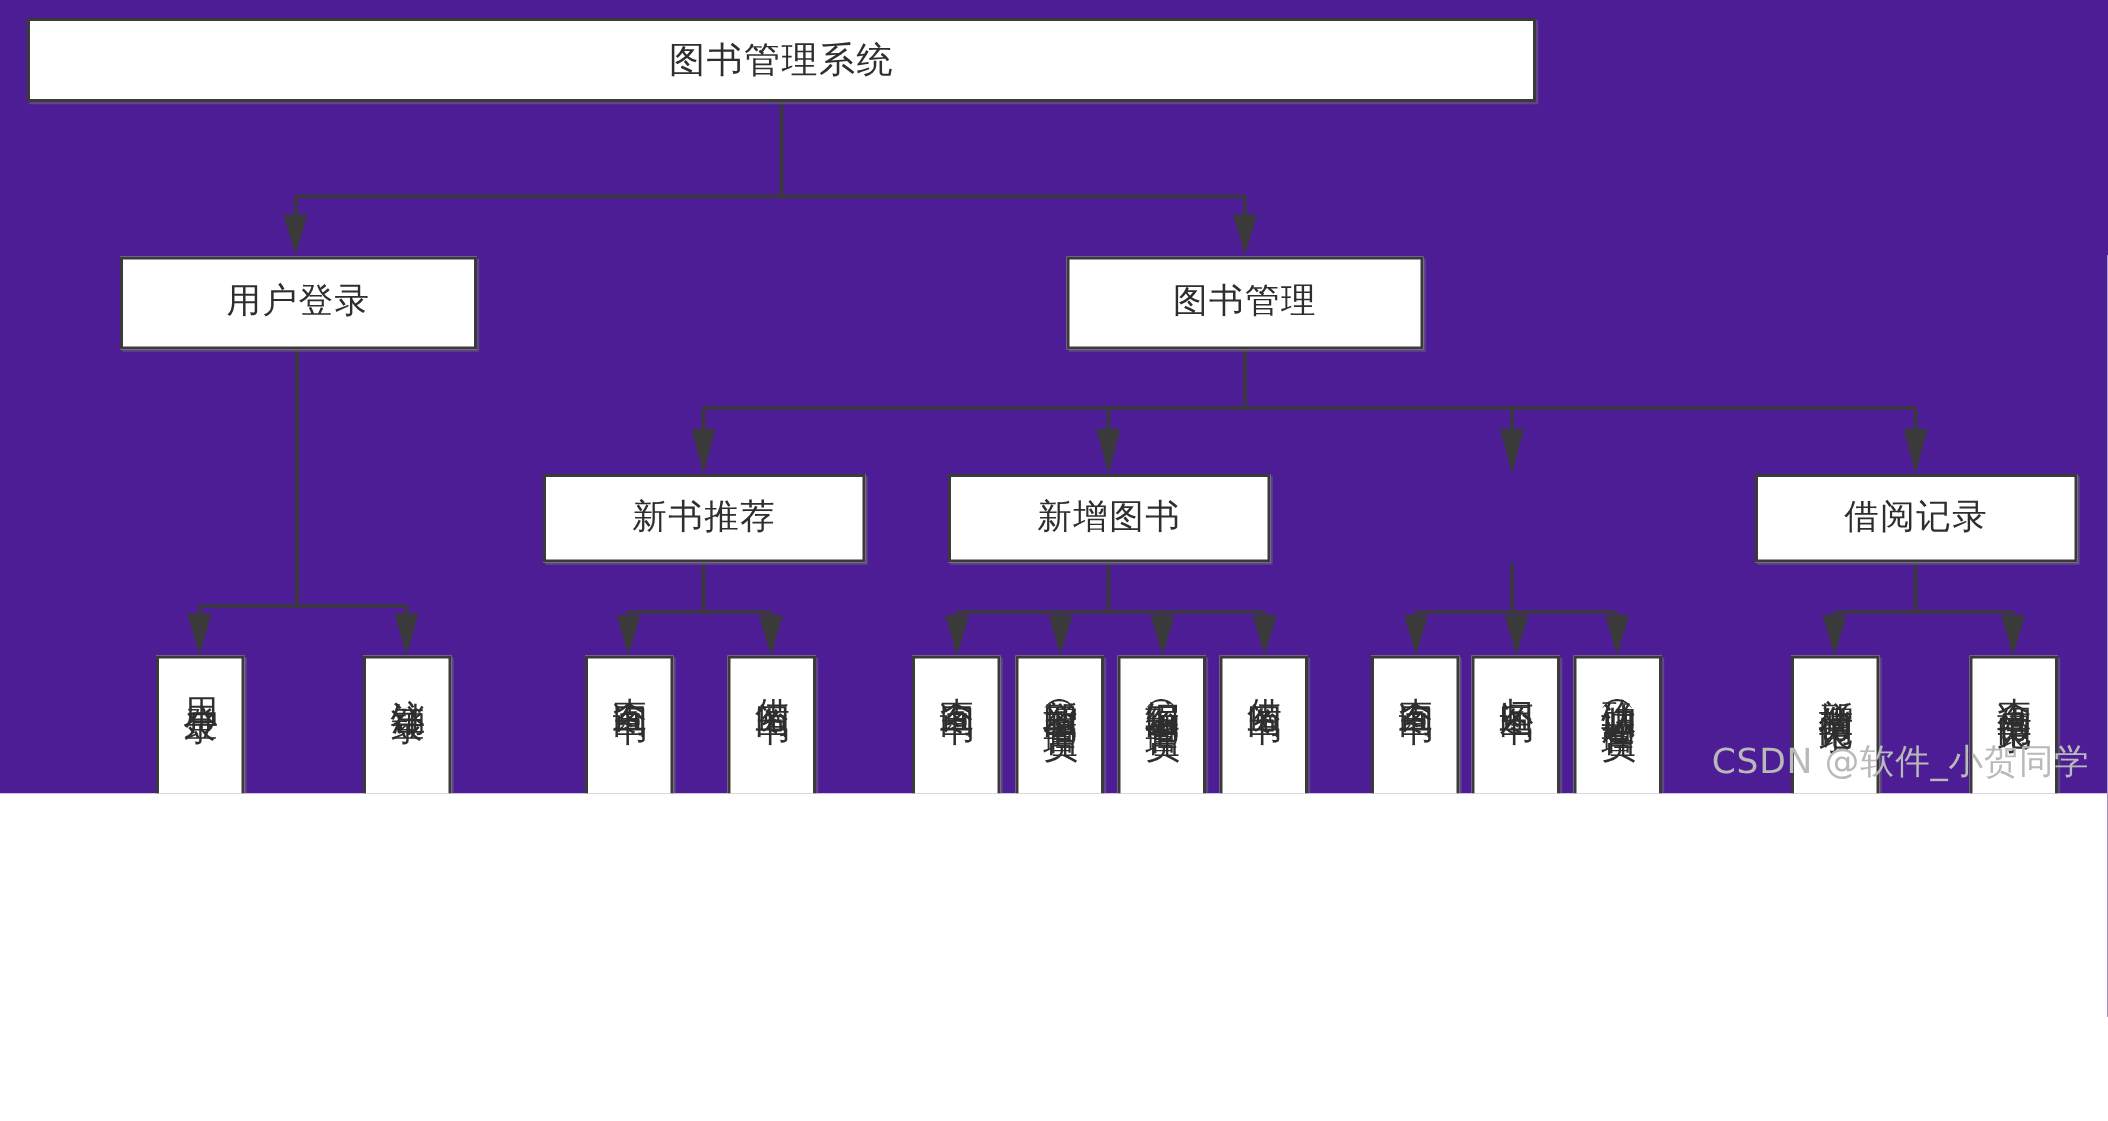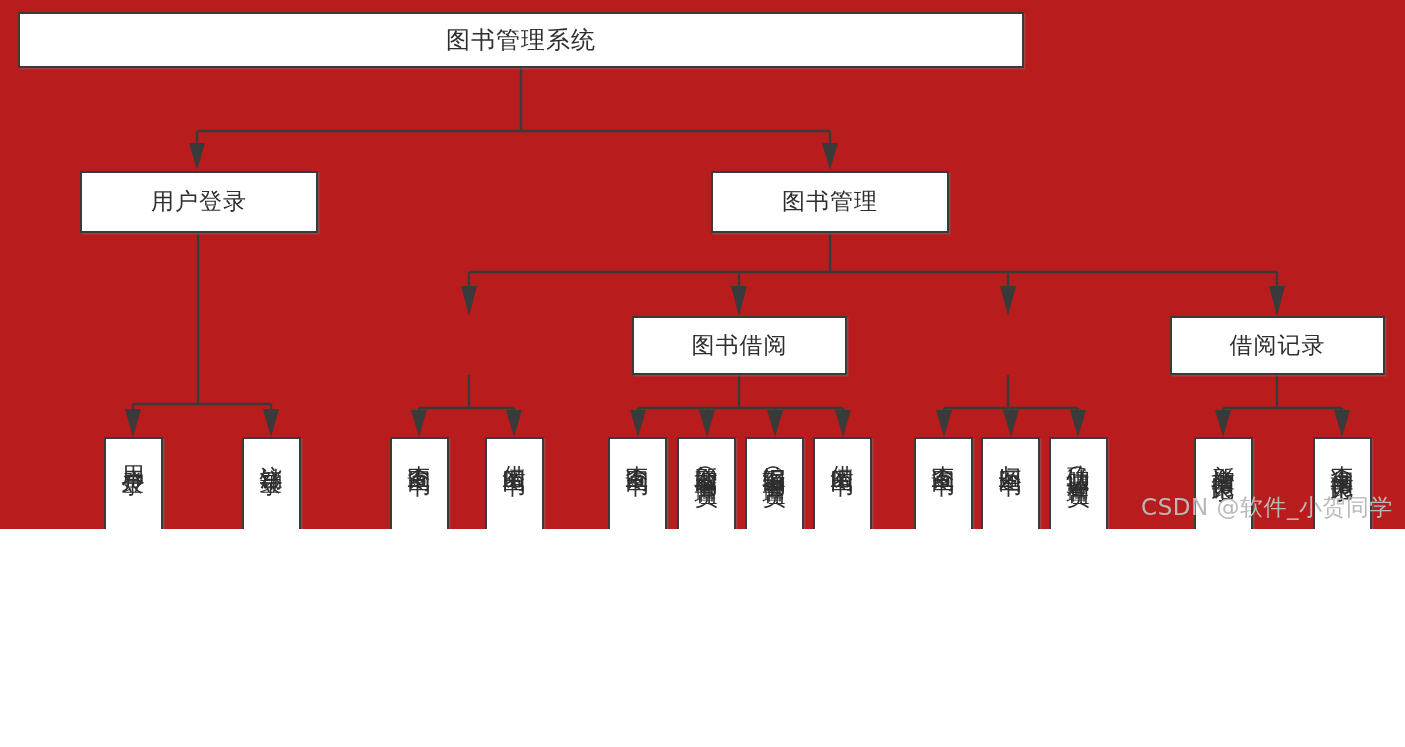--- a/index.html
+++ b/index.html
@@ -5,21 +5,21 @@
 <style>
   html,body{margin:0;padding:0;background:#ffffff;}
   body{
     font-family:"DejaVu Sans","Liberation Sans",sans-serif;
     color:#2b2b2b;
   }
   #canvas{
     position:relative;
     width:1405px;
     height:529px;
-    background:#b91c1c;
+    background:#4c1d95;
     overflow:hidden;
   }
   
   .node{
     position:absolute;
     box-sizing:border-box;
     background:#ffffff;
     border:2.5px solid #3a3a3a;
     display:flex;
     align-items:center;
@@ -150,23 +150,26 @@
   </div>
 
   <div class="node h" style="left:80px;top:171px;width:238px;height:62px;">
     <span class="label">用户登录</span>
   </div>
 
   <div class="node h" style="left:711px;top:171px;width:238px;height:62px;align-items:center;">
     <span class="label">图书管理</span>
   </div>
 
+  <div class="node h" style="left:362px;top:316px;width:215px;height:59px;">
+    <span class="label">新书推荐</span>
+  </div>
 
   <div class="node h" style="left:632px;top:316px;width:215px;height:59px;">
-    <span class="label">图书借阅</span>
+    <span class="label">新增图书</span>
   </div>
 
 
   <div class="node h" style="left:1170px;top:316px;width:215px;height:59px;">
     <span class="label">借阅记录</span>
   </div>
 
   <div class="node v" style="left:104px;top:437px;width:59px;height:297px;">
     <span class="label">用户登录</span>
   </div>

